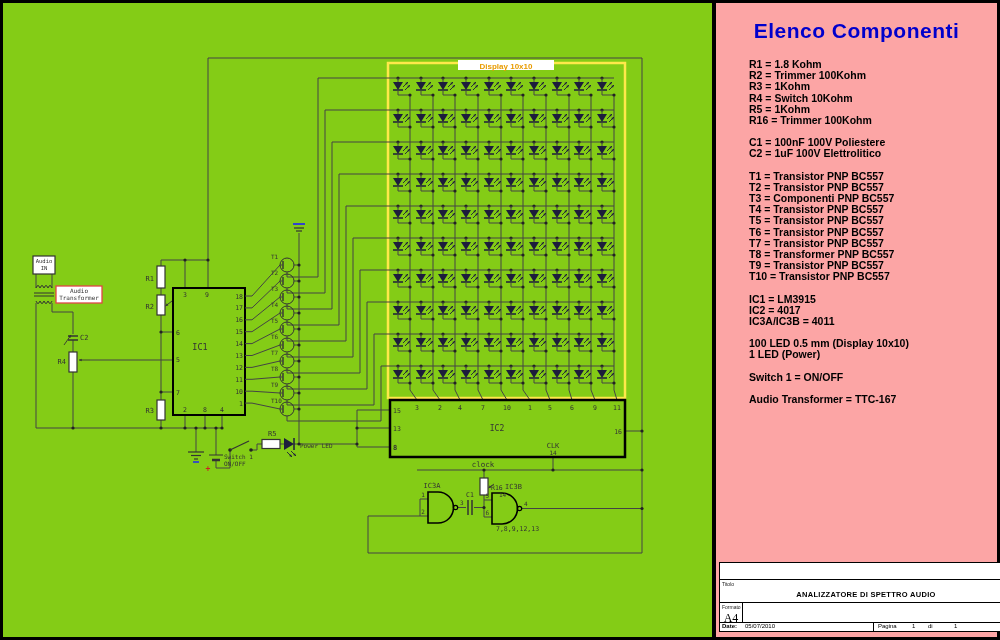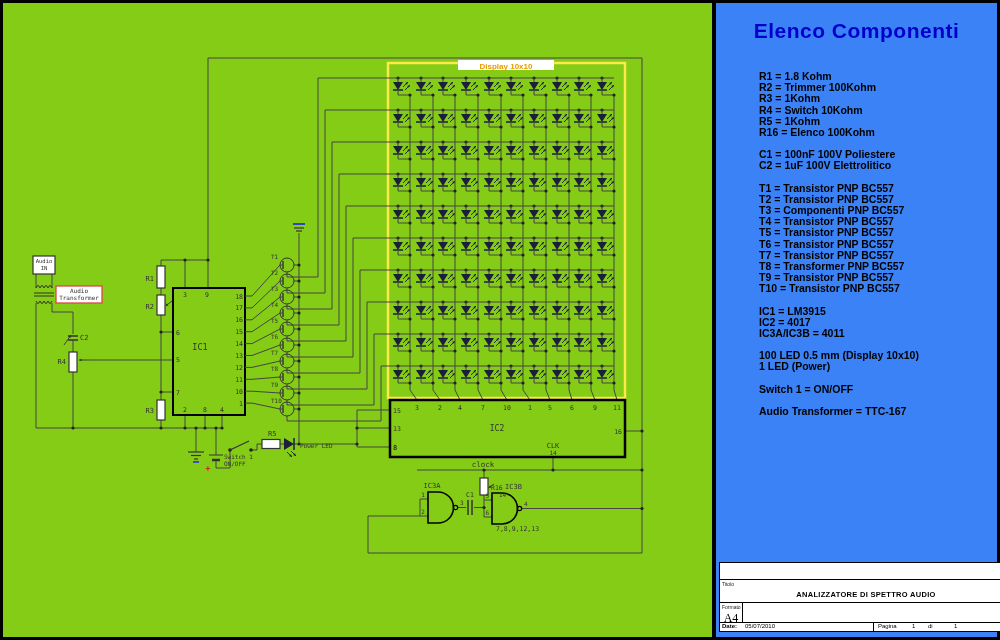--- a/index.html
+++ b/index.html
@@ -4,27 +4,27 @@
 <style>
   html,body{margin:0;padding:0;}
   body{
     width:1000px;height:640px;position:relative;background:#000;
     font-family:"Liberation Sans",sans-serif;overflow:hidden;
   }
   #schematic-panel{
     position:absolute;left:3px;top:3px;width:709px;height:634px;background:#84cc16;
   }
   #right-panel{
-    position:absolute;left:716px;top:3px;width:281px;height:634px;background:#3b82f6;
+    position:absolute;left:716px;top:3px;width:281px;height:634px;background:#fca5a5;
   }
   #right-title{
     margin-top:16px;text-align:center;font-size:21px;font-weight:bold;
     letter-spacing:0.5px;
   }
-  #component-list{margin-top:28px;padding-left:43px;}
+  #component-list{margin-top:16px;padding-left:33px;}
   .group{margin-bottom:11px;}
   .cline{
     font-size:10.5px;font-weight:bold;color:#000;line-height:11.2px;
     white-space:nowrap;
   }
   
   #title-block{
     position:absolute;left:3px;top:559px;width:294px;height:70px;
     border:1px solid #000;background:#fff;box-sizing:border-box;
   }
@@ -1493,21 +1493,21 @@
 
 <div id="right-panel">
   <div id="right-title" style="color: rgb(0, 0, 204);">Elenco Componenti</div>
   <div id="component-list">
       <div class="group">
         <div class="cline">R1 = 1.8 Kohm</div>
         <div class="cline">R2 = Trimmer 100Kohm</div>
         <div class="cline">R3 = 1Kohm</div>
         <div class="cline">R4 = Switch 10Kohm</div>
         <div class="cline">R5 = 1Kohm</div>
-        <div class="cline">R16 = Elenco 100Kohm</div>
+        <div class="cline">R16 = Trimmer 100Kohm</div>
       </div>
       <div class="group">
         <div class="cline">C1 = 100nF 100V Poliestere</div>
         <div class="cline">C2 = 1uF 100V Elettrolitico</div>
       </div>
       <div class="group">
         <div class="cline">T1 = Transistor PNP BC557</div>
         <div class="cline">T2 = Transistor PNP BC557</div>
         <div class="cline">T3 = Componenti PNP BC557</div>
         <div class="cline">T4 = Transistor PNP BC557</div>

